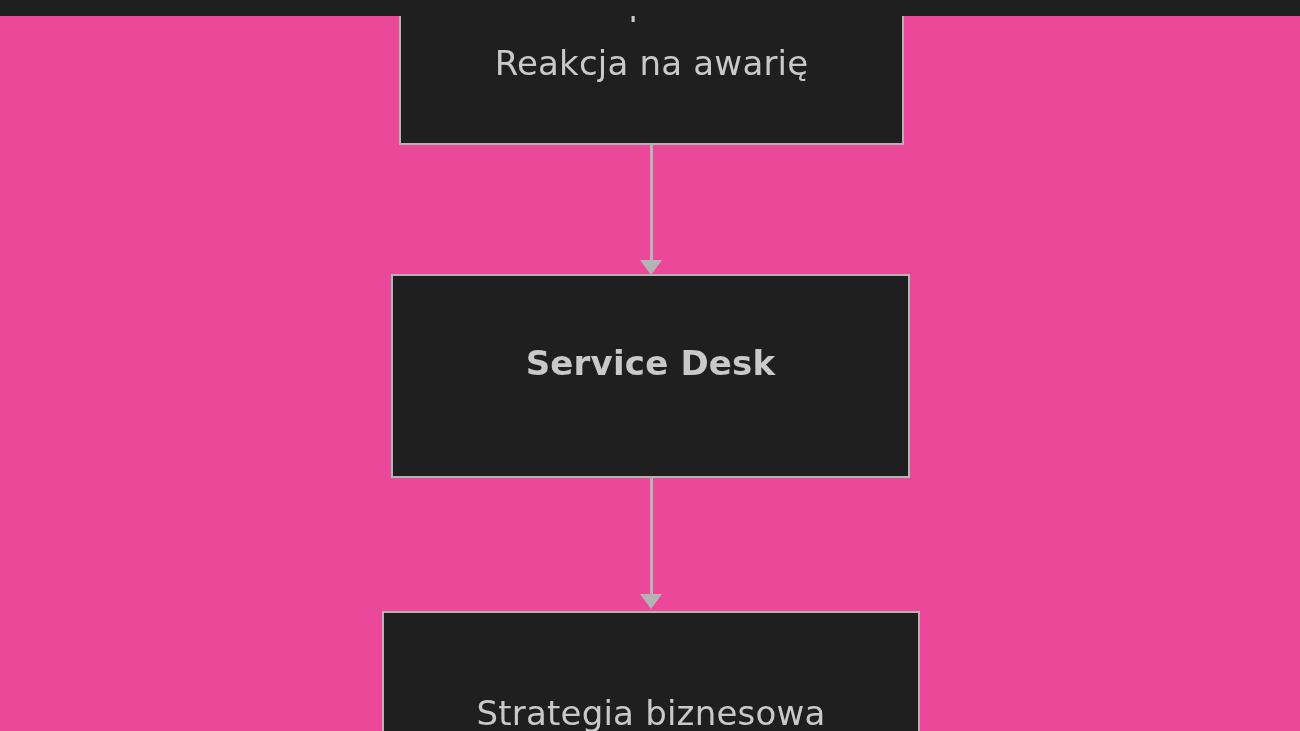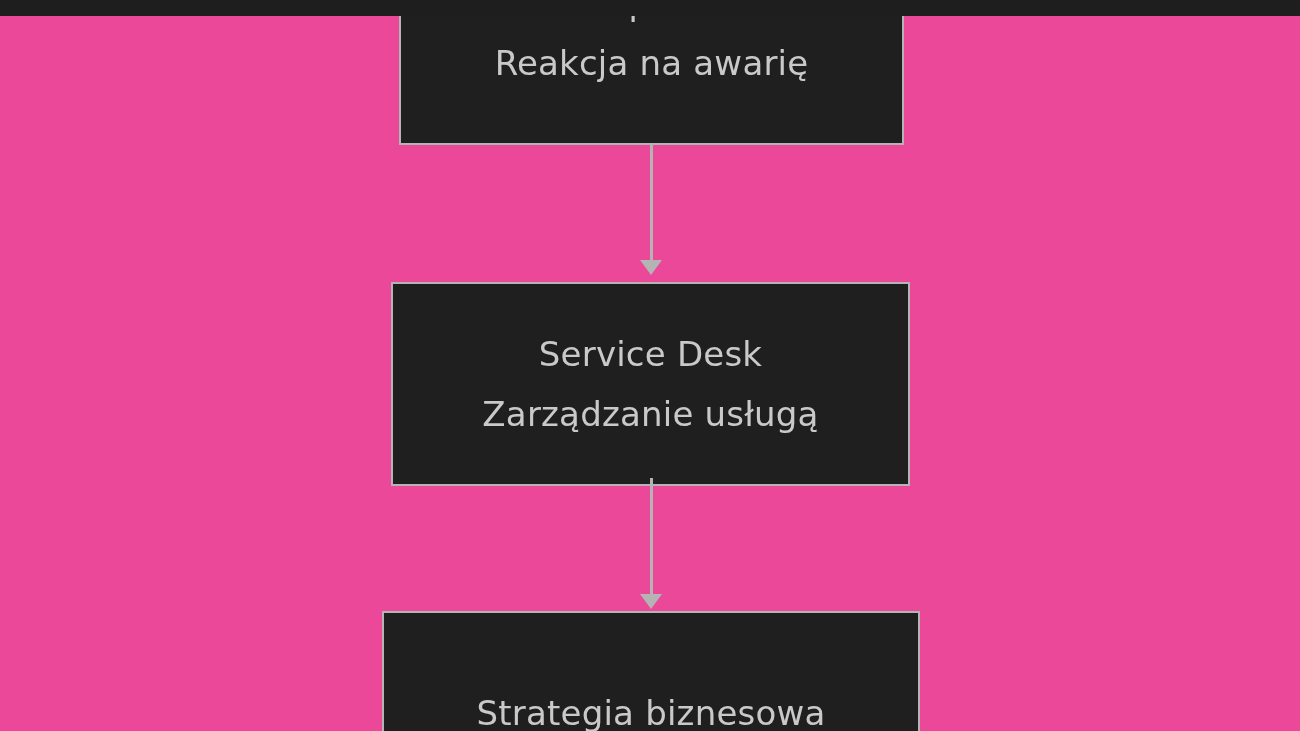--- a/index.html
+++ b/index.html
@@ -40,23 +40,24 @@
   
   #node-helpdesk {
     left: 399px;
     top: -96px;
     width: 505px;
     height: 225px;
   }
   
   #node-service-desk {
     left: 391px;
-    top: 266px;
+    top: 258px;
     width: 519px;
     height: 204px;
+    font-weight: bold;
   }
   
   #node-it-governance {
     left: 382px;
     top: 595px;
     width: 538px;
     height: 204px;
   }
 
   .connector {
@@ -86,21 +87,20 @@
   <div class="node" id="node-helpdesk">
     <div class="node-line title">Helpdesk</div>
     <div class="node-line">Reakcja na awarię</div>
   </div>
 
   <div class="connector" id="connector-1"></div>
   <div class="arrowhead" id="arrowhead-1"></div>
 
   <div class="node" id="node-service-desk">
     <div class="node-line title">Service Desk</div>
-    <div class="node-line">Zarządzanie usługą</div>
   </div>
 
   <div class="connector" id="connector-2"></div>
   <div class="arrowhead" id="arrowhead-2"></div>
 
   <div class="node" id="node-it-governance">
     <div class="node-line">Strategia biznesowa</div>
   </div>
 
 </div>

